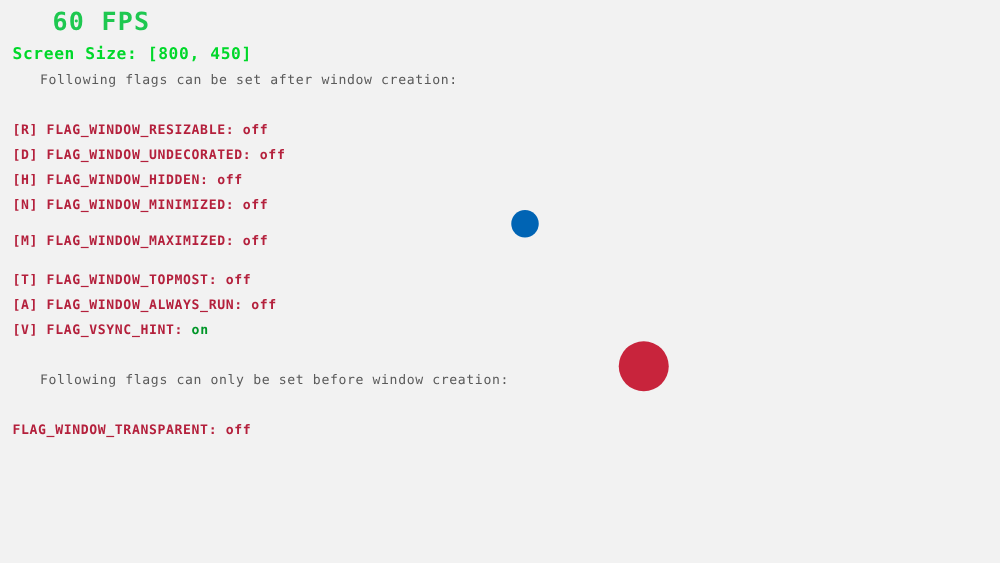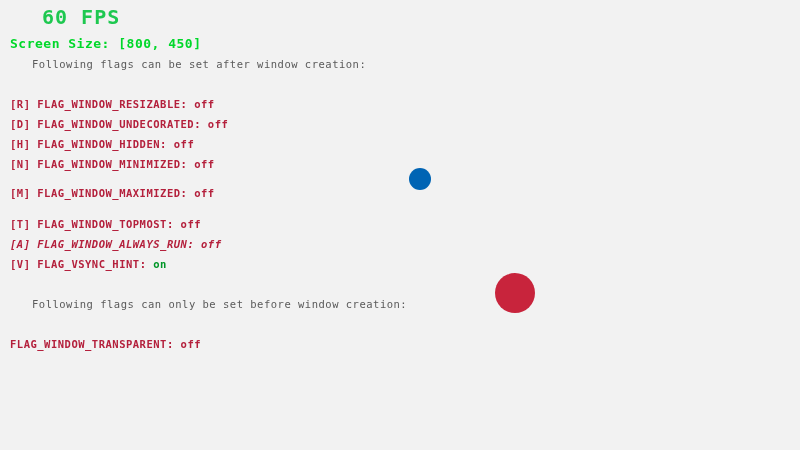--- a/index.html
+++ b/index.html
@@ -93,21 +93,21 @@
 
   <div class="txt flag-line flag-off" style="top:139px;"><span>[H]</span> <span>FLAG_WINDOW_HIDDEN</span>: <span class="val-off">off</span></div>
 
   <div class="txt flag-line flag-off" style="top:159px;"><span>[N]</span> <span>FLAG_WINDOW_MINIMIZED</span>: <span class="val-off">off</span></div>
 
   <div class="txt flag-line flag-off" style="top:188px;"><span>[M]</span> <span>FLAG_WINDOW_MAXIMIZED</span>: <span class="val-off">off</span></div>
 
 
   <div class="txt flag-line flag-off" style="top:219px;"><span>[T]</span> <span>FLAG_WINDOW_TOPMOST</span>: <span class="val-off">off</span></div>
 
-  <div class="txt flag-line flag-off" style="top:239px;font-style:italic;"><span>[A]</span> <span>FLAG_WINDOW_ALWAYS_RUN</span>: <span class="val-off">off</span></div>
+  <div class="txt flag-line flag-off" style="top:239px;"><span>[A]</span> <span>FLAG_WINDOW_ALWAYS_RUN</span>: <span class="val-off">off</span></div>
 
   <div class="txt flag-line flag-off" style="top:259px;"><span>[V]</span> <span>FLAG_VSYNC_HINT</span>: <span class="val-on">on</span></div>
 
   <div class="txt section-head" style="top:299px;">Following flags can only be set before window creation:</div>
 
 
   <div class="txt flag-line flag-off" style="top:339px;"><span>FLAG_WINDOW_TRANSPARENT</span>: <span class="val-off">off</span></div>
 
 
   <div class="ball" id="ball-blue"></div>

